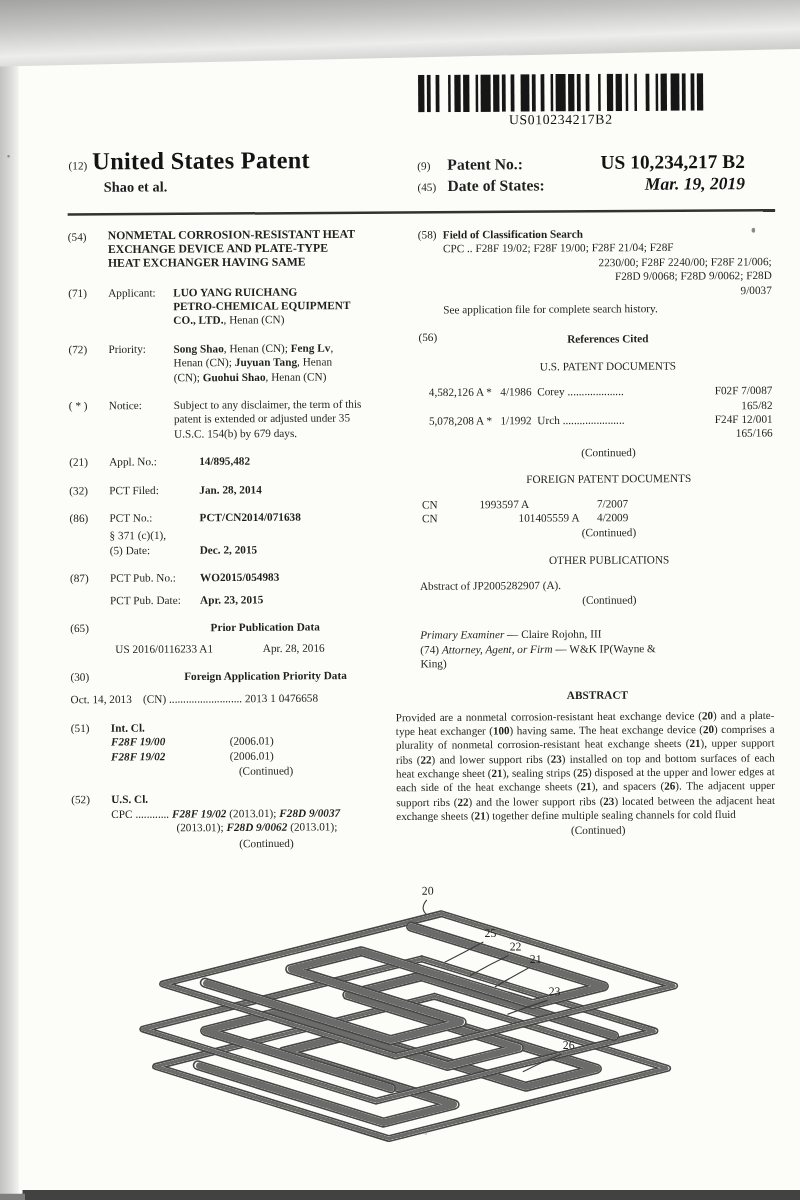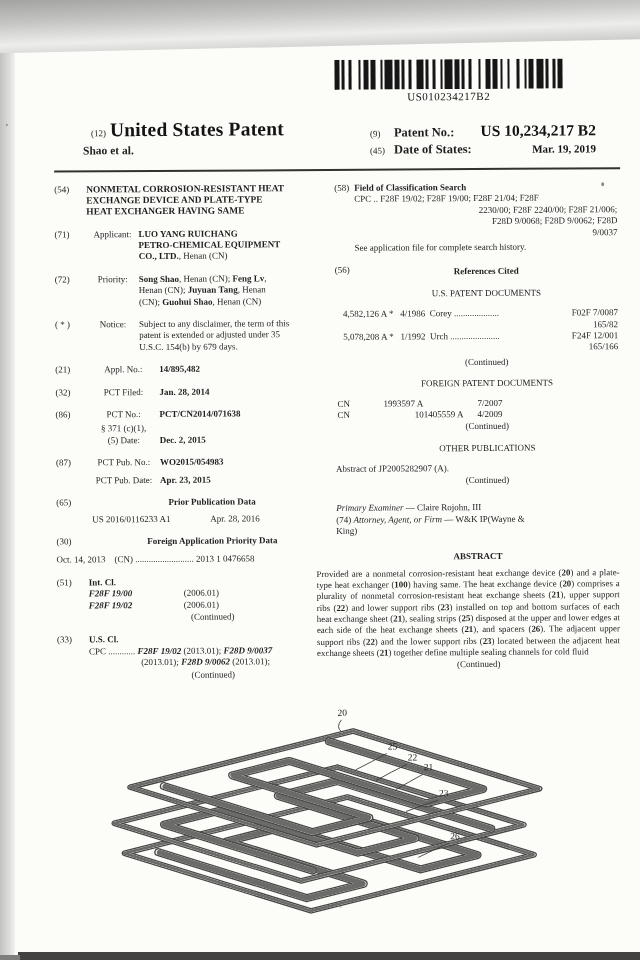--- a/index.html
+++ b/index.html
@@ -18,49 +18,49 @@
   .content{position:absolute;left:0;top:0;width:640px;height:960px;
       transform:rotate(-0.35deg);transform-origin:320px 480px;}
 
   
   .barcode-wrap{position:absolute;left:316px;top:60px;width:270px;text-align:center;}
   .bars{position:relative;height:30px;width:268px;margin:0 auto;overflow:hidden;}
   .bars i{position:absolute;top:0;height:100%;background:#161616;}
   .bc-text{font-size:11px;letter-spacing:.5px;margin-top:1px;color:#111;}
 
   
-  .inid{font-size:9px;color:#222;margin-left:36px;}
+  .inid{font-size:9px;color:#222;}
   .hdr-left{position:absolute;left:57px;top:118px;}
   .hdr-title{font-size:19.5px;font-weight:bold;letter-spacing:.2px;color:#141414;}
   .hdr-authors{font-size:11.5px;font-weight:bold;margin:3px 0 0 28px;}
   .hdr-right{position:absolute;left:336px;top:124px;width:262px;}
   .hr-row{display:flex;align-items:baseline;line-height:16px;}
   .hr-row .inid{flex:0 0 24px;}
   .hlab{font-size:12.5px;font-weight:bold;}
   .hval{flex:1;text-align:right;font-weight:bold;font-size:15.5px;color:#131313;}
-  .hval.sm{font-size:11px;}
+  .hval.sm{font-size:14px;font-style:italic;}
   .rule{position:absolute;left:56px;top:169px;width:566px;height:2px;background:#323230;}
 
   
   .col{position:absolute;top:183px;font-size:9px;line-height:11.4px;}
   .col-l{left:56px;width:280px;}
   .col-r{left:336px;width:283px;}
   .sec{display:flex;margin-bottom:11px;}
   .sec .num{color:#222;}
   .col-l .sec .num{flex:0 0 32px;}
   .col-r .sec .num{flex:0 0 20px;}
   .secbody{flex:1;min-width:0;}
   .ln{white-space:pre-wrap;min-height:11px;}
   .ln.c{text-align:center;}
   .ln.r{text-align:right;}
   .ln.p{text-align:justify;line-height:11.3px;font-size:8.9px;}
   .col-l .ln.full{margin-left:-32px;}
   .col-r .ln.full{margin-left:-20px;}
   .lv{display:flex;}
-  .lv .lab{flex:0 0 var(--lw,52px);text-align:center;}
+  .lv .lab{flex:0 0 var(--lw,52px);}
   .lv .val{flex:1;}
   .lr{display:flex;justify-content:space-between;}
   .cols{display:flex;}
   [data-name="section-54"] .ln{font-size:9.4px;line-height:11.2px;}
 
   
   .fig{position:absolute;left:100px;top:700px;}
   .fig text{font-size:9.5px;fill:#222;font-family:"Liberation Serif","DejaVu Serif",serif;}
 </style>
 </head>
@@ -208,21 +208,21 @@
         <div class="sec" data-name="section-51">
           <span class="num" data-name="inid-code">(51)</span>
           <div class="secbody">
             <div data-name="text-line" class="ln"><b>Int. Cl.</b></div>
             <div data-name="text-line" class="ln cols"><span data-name="col-cell" style="flex: 0 0 95px;"><b><i>F28F 19/00</i></b></span><span data-name="col-cell" style="flex: 1 1 0%;">(2006.01)</span></div>
             <div data-name="text-line" class="ln cols"><span data-name="col-cell" style="flex: 0 0 95px;"><b><i>F28F 19/02</i></b></span><span data-name="col-cell" style="flex: 1 1 0%;">(2006.01)</span></div>
             <div data-name="text-line" class="ln c" style="margin-top: 1px;">(Continued)</div>
           </div>
         </div>
         <div class="sec" data-name="section-52">
-          <span class="num" data-name="inid-code">(33)</span>
+          <span class="num" data-name="inid-code">(52)</span>
           <div class="secbody">
             <div data-name="text-line" class="ln"><b>U.S. Cl.</b></div>
             <div data-name="text-line" class="ln">CPC ............ <b><i>F28F 19/02</i></b> (2013.01); <b><i>F28D 9/0037</i></b></div>
             <div data-name="text-line" class="ln" style="padding-left: 52px;">(2013.01); <b><i>F28D 9/0062</i></b> (2013.01);</div>
             <div data-name="text-line" class="ln c" style="margin-top: 1px;">(Continued)</div>
           </div>
         </div>
       </div>
     <div class="col col-r" id="col-r" data-name="right-column">
         <div class="sec" data-name="section-58">

